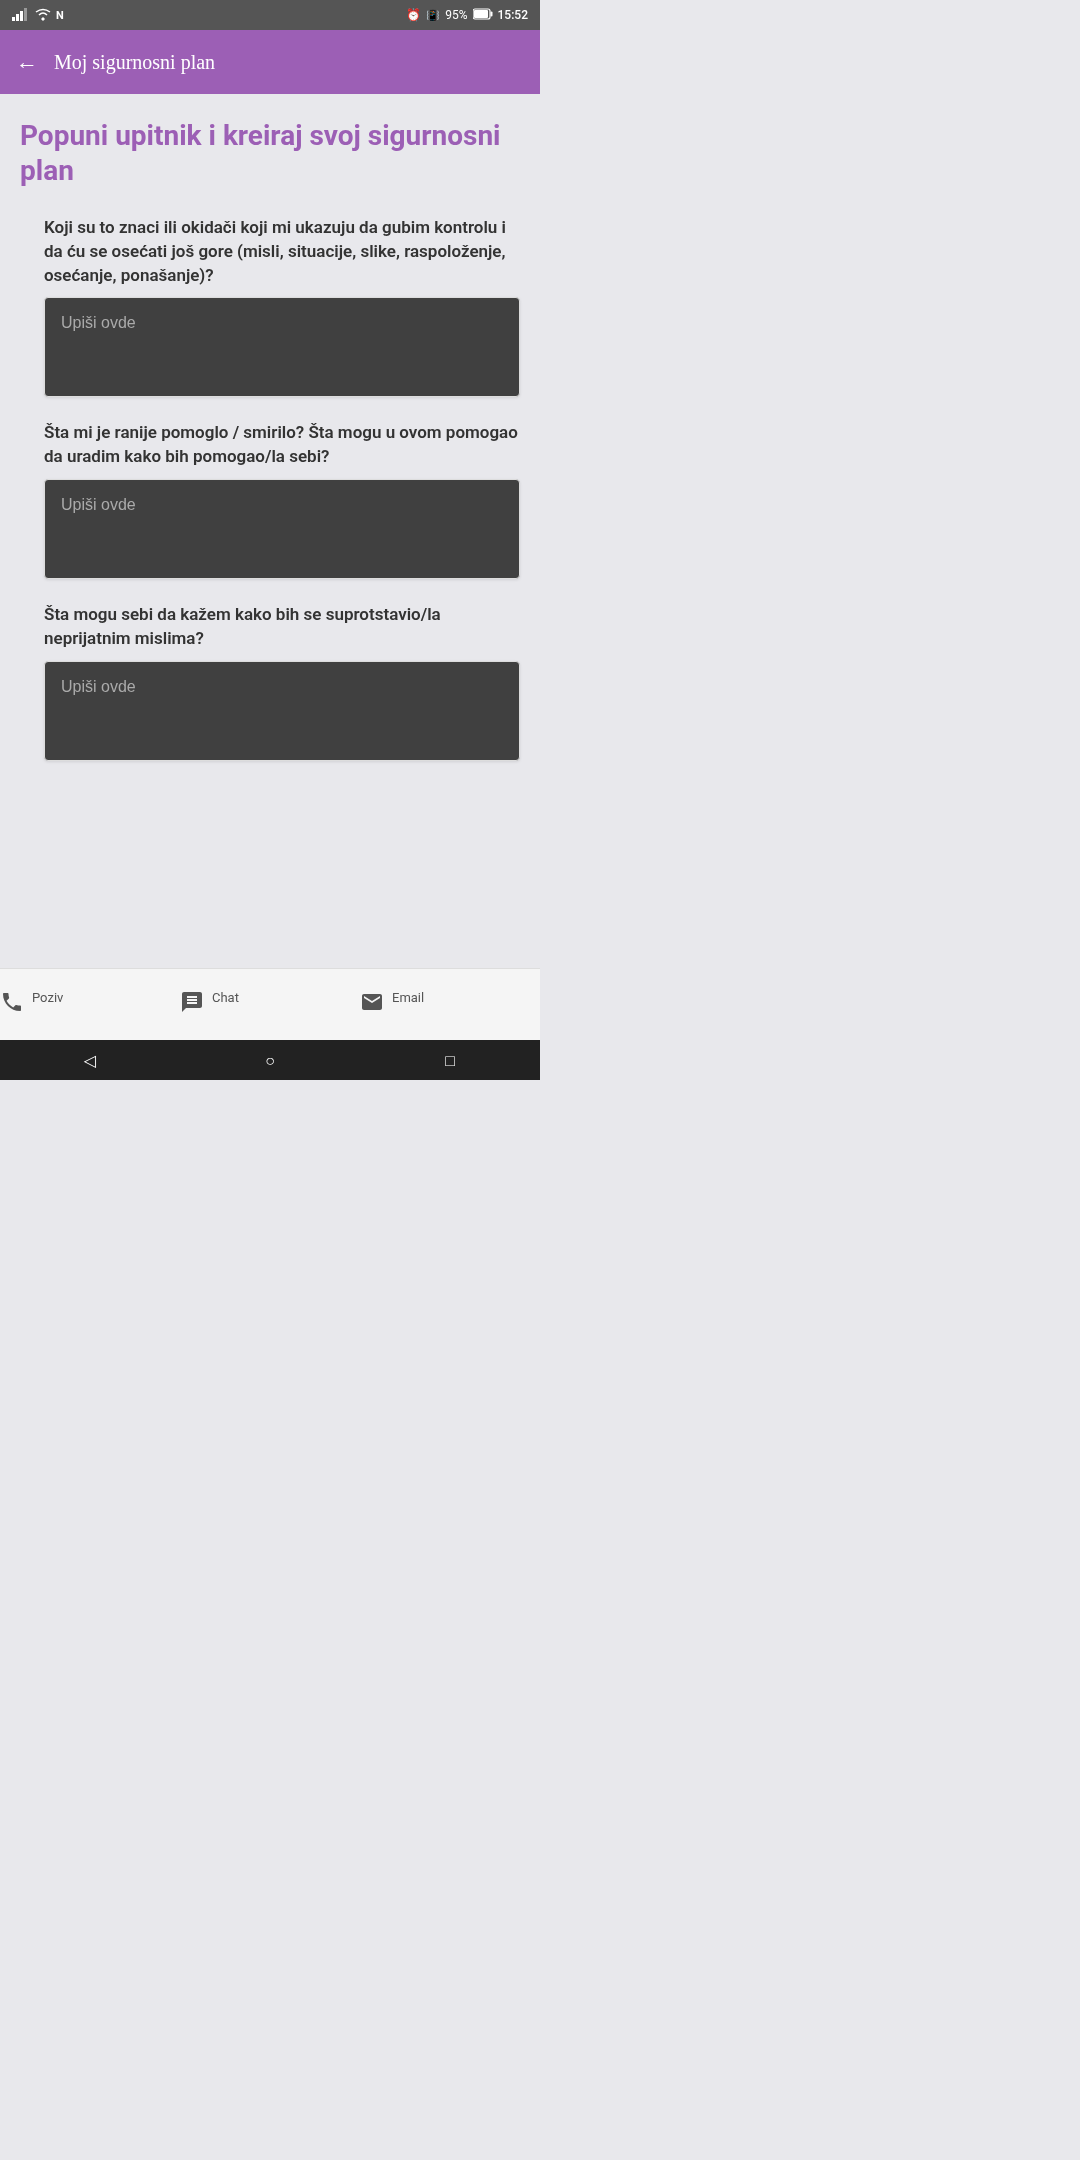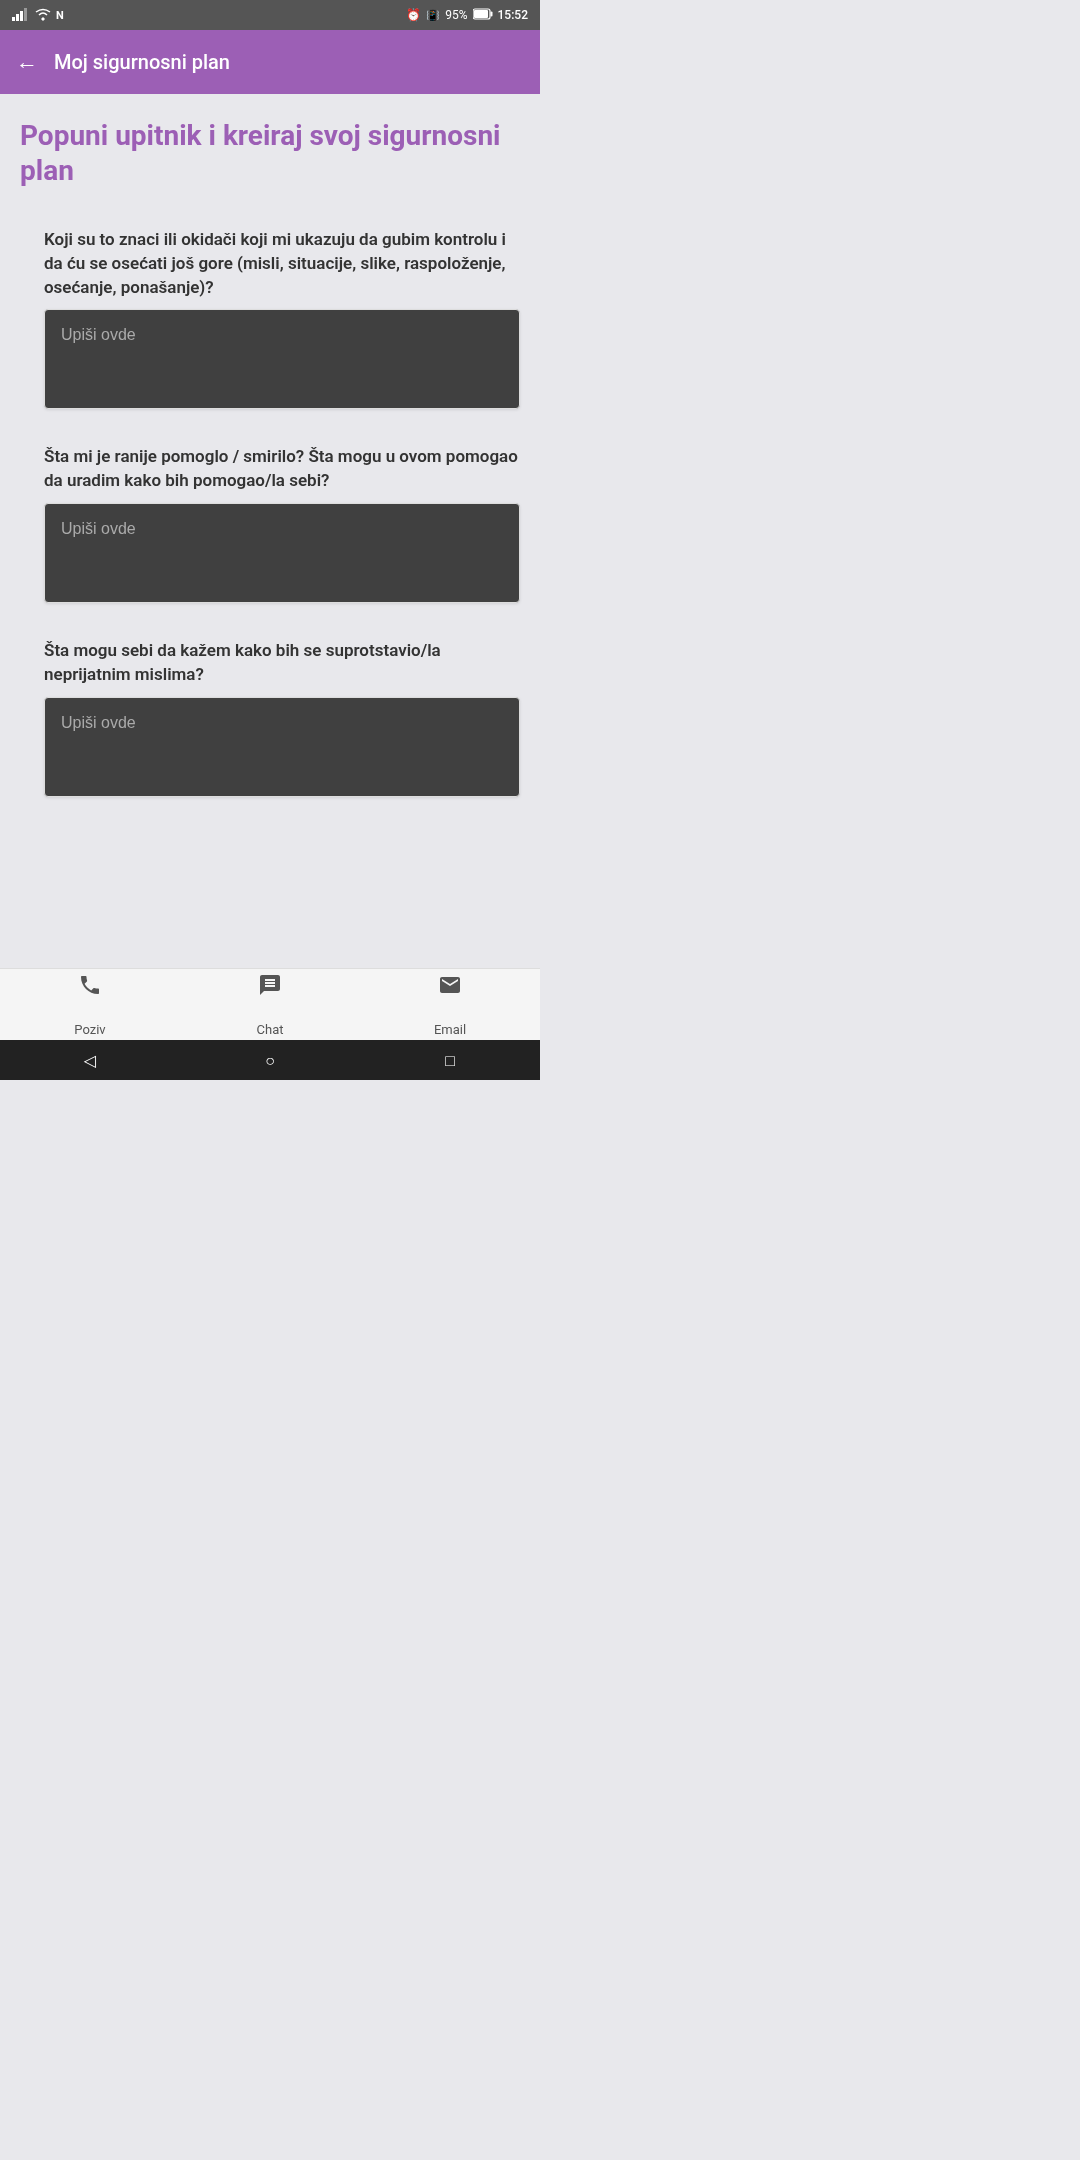--- a/index.html
+++ b/index.html
@@ -55,31 +55,32 @@
       font-size: 22px;
       margin-right: 16px;
       cursor: pointer;
       color: white;
     }
 
     .app-bar-title {
       font-size: 20px;
       font-weight: 500;
       color: white;
+      font-family: Liberation Serif, serif;
     }
 
     
     .main-content {
       flex: 1;
       background: #e8e8ec;
       overflow-y: auto;
       padding: 24px 20px;
       display: flex;
       flex-direction: column;
-      gap: 12px;
+      gap: 0;
     }
 
     .page-title {
       color: #9c5fb5;
       font-size: 28px;
       font-weight: 700;
       line-height: 1.25;
       margin-bottom: 28px;
     }
 
@@ -121,23 +122,23 @@
       border-top: 1px solid #ddd;
       height: 72px;
       display: flex;
       align-items: center;
       justify-content: space-around;
       flex-shrink: 0;
     }
 
     .nav-item {
       display: flex;
-      flex-direction: column;
-      align-items: center;
-      gap: 20px;
+      flex-direction: row;
+      align-items: flex-start;
+      gap: 8px;
       cursor: pointer;
       flex: 1;
       padding: 8px 0;
     }
 
     .nav-icon {
       font-size: 22px;
       color: #555;
     }
 

